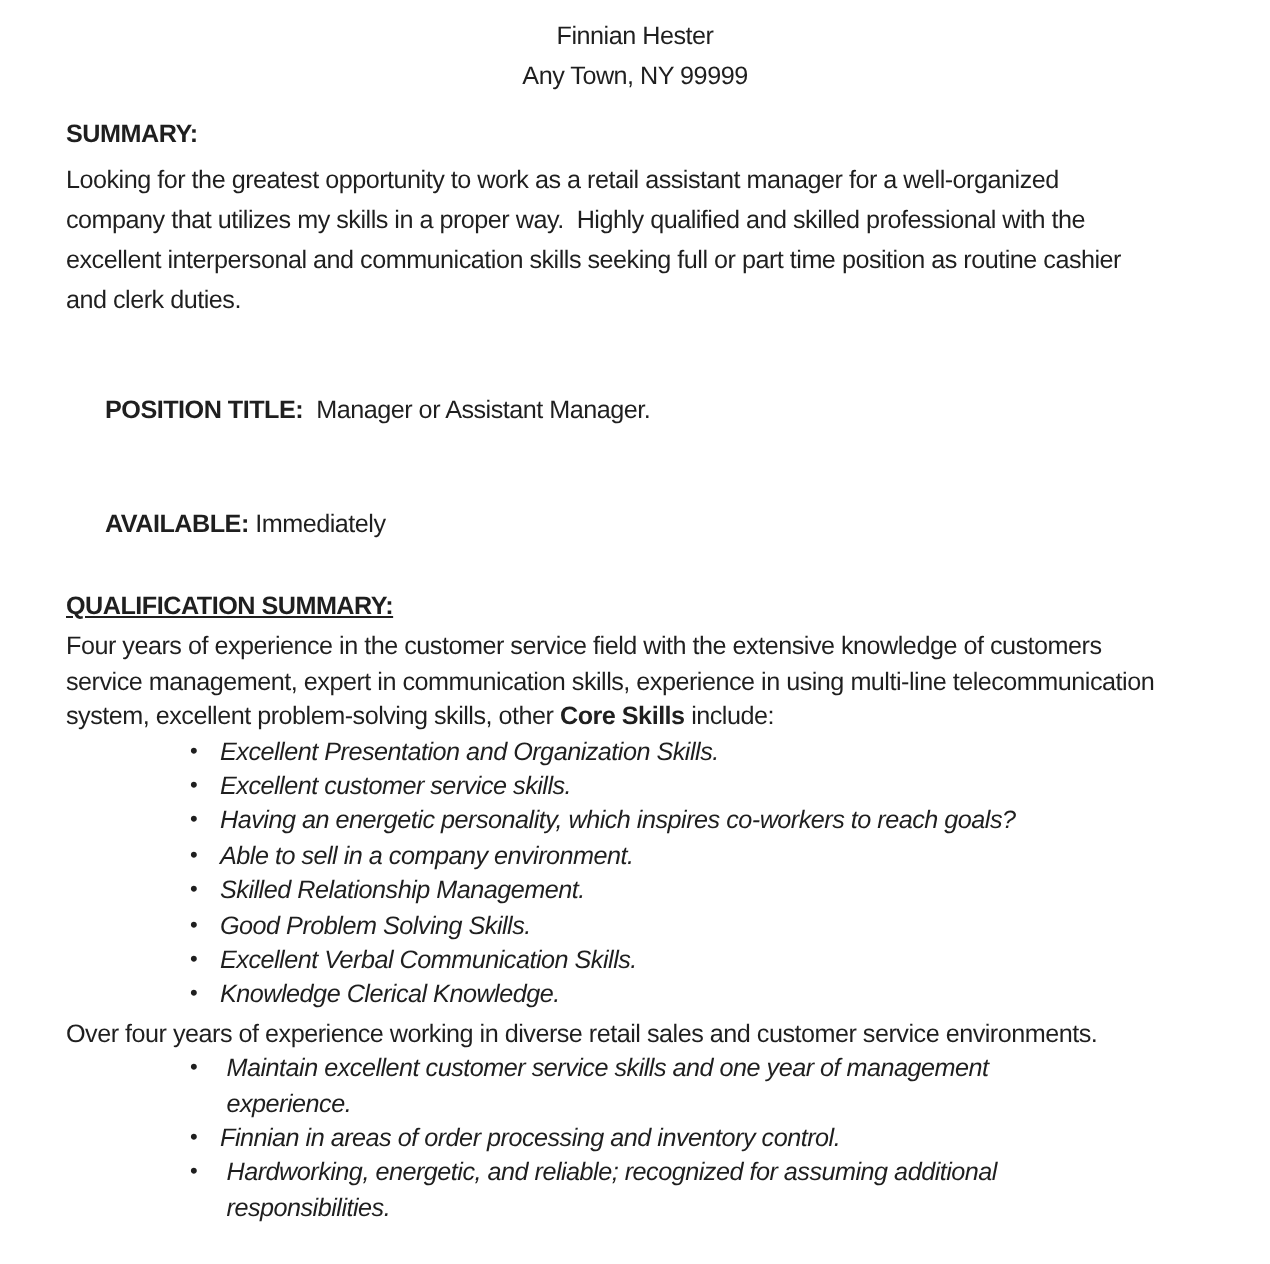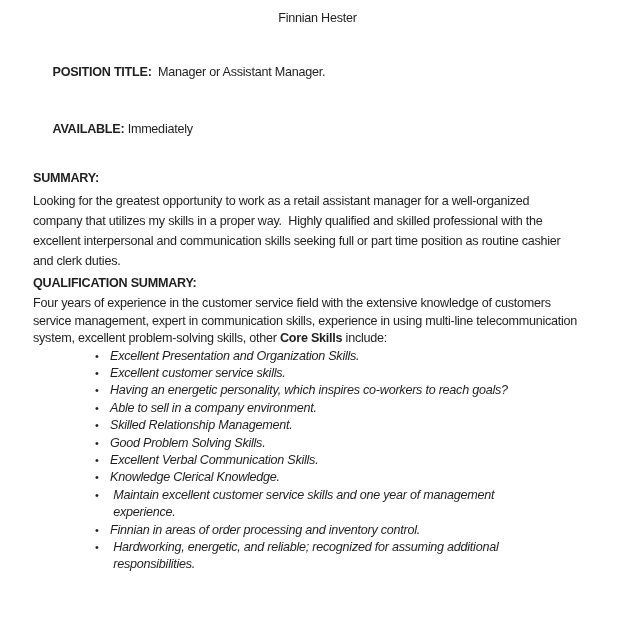--- a/index.html
+++ b/index.html
@@ -38,21 +38,21 @@
     line-height: 19px;
     letter-spacing: -0.25px;
   }
   p {
     margin: 0;
     white-space: pre;
   }
   .para { line-height: 20px; margin-top: 3px; }
   .para-tight { line-height: 17.5px; margin-top: 2px; }
   #summary-heading { margin-top: 11px; }
-  #qual-summary-heading { margin-top: 3px; }
+  #qual-summary-heading { margin-top: 3px; text-decoration: underline; }
   #qualifications-heading { margin-top: 9px; }
   ul.bullets {
     list-style: none;
     margin: 0 0 0 62px;
     padding: 0;
   }
   ul.bullets li {
     display: flex;
     align-items: flex-start;
     line-height: 17.4px;
@@ -69,37 +69,38 @@
     font-style: italic;
   }
 </style>
 </head>
 <body>
 
 <div class="page">
 
   <header class="contact-header">
     <div class="name-line">Finnian Hester</div>
+    <div>Any Town, NY 99999</div>
   </header>
+
+  <section class="indented">
+    <h2 id="summary-heading">SUMMARY:</h2>
+    <p class="para">Looking for the greatest opportunity to work as a retail assistant manager for a well-organized
+company that utilizes my skills in a proper way.  Highly qualified and skilled professional with the
+excellent interpersonal and communication skills seeking full or part time position as routine cashier
+and clerk duties.</p>
+  </section>
 
   <section class="indented kv-block">
     <div class="kv">
       <span class="b">POSITION TITLE:</span><span>  Manager or Assistant Manager.</span>
     </div>
     <div class="kv">
       <span class="b">AVAILABLE:</span><span> Immediately</span>
     </div>
-  </section>
-
-  <section class="indented">
-    <h2 id="summary-heading">SUMMARY:</h2>
-    <p class="para">Looking for the greatest opportunity to work as a retail assistant manager for a well-organized
-company that utilizes my skills in a proper way.  Highly qualified and skilled professional with the
-excellent interpersonal and communication skills seeking full or part time position as routine cashier
-and clerk duties.</p>
   </section>
 
   <section class="indented">
     <h2 id="qual-summary-heading">QUALIFICATION SUMMARY:</h2>
     <p class="para-tight"><span>Four years of experience in the customer service field with the extensive knowledge of customers
 service management, expert in communication skills, experience in using multi-line telecommunication
 system, excellent problem-solving skills, other </span><span class="b">Core Skills</span><span> include:</span></p>
     <ul class="bullets">
 
         <li>
@@ -138,20 +139,21 @@
         </li>
 
         <li>
           <span class="dot">•</span>
           <span class="btxt">Knowledge Clerical Knowledge.</span>
         </li>
       </ul>
   </section>
 
   <section class="indented">
+    <p class="para-tight">Over four years of experience working in diverse retail sales and customer service environments.</p>
     <ul class="bullets">
 
         <li>
           <span class="dot">•</span>
           <span class="btxt"> Maintain excellent customer service skills and one year of management
  experience.</span>
         </li>
 
         <li>
           <span class="dot">•</span>

